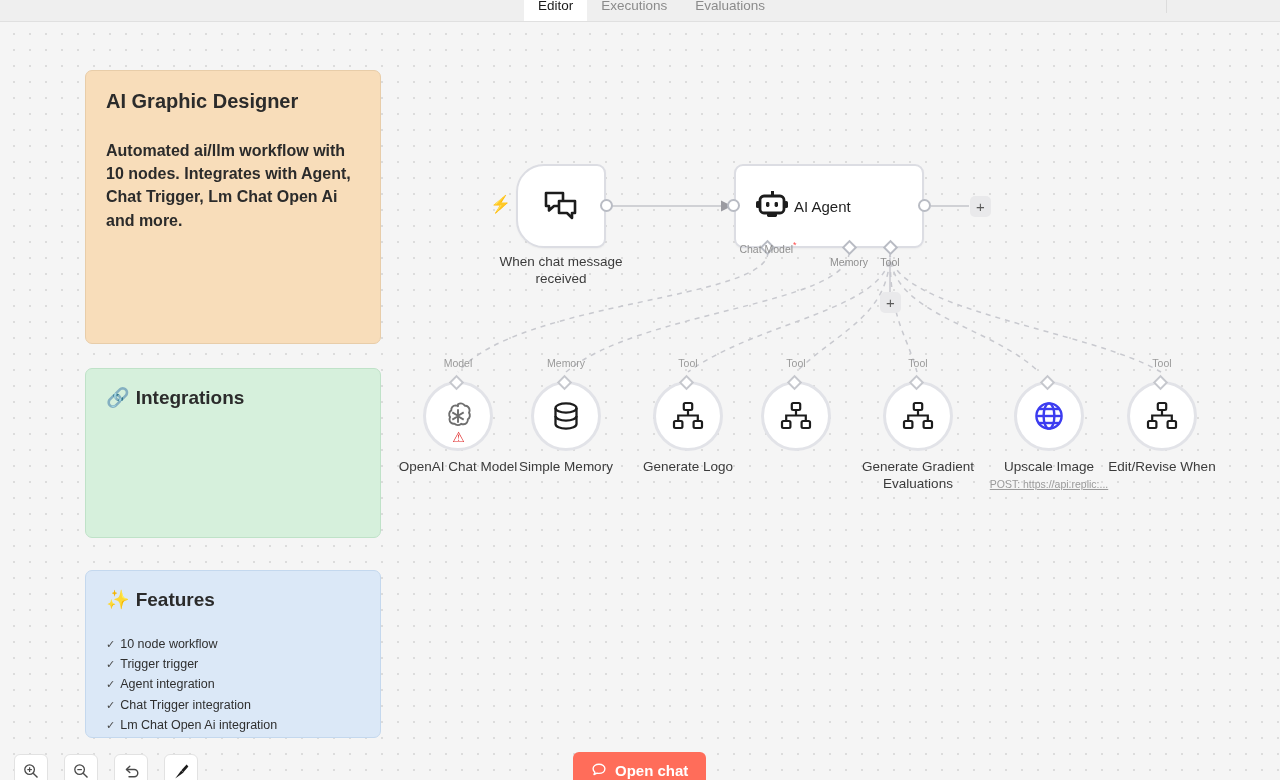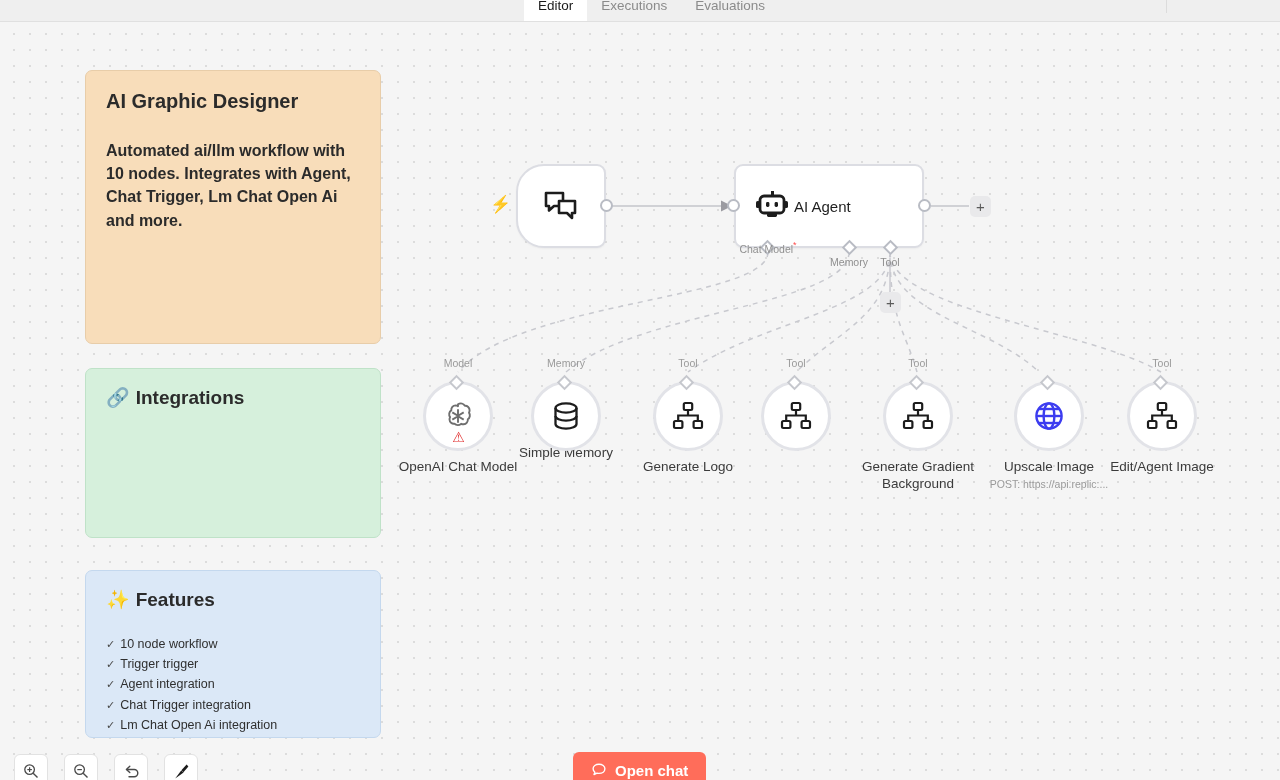--- a/index.html
+++ b/index.html
@@ -84,20 +84,21 @@
   .trigger-box { border-radius: 28px 9px 9px 28px; }
   .node-label {
     position: absolute; left: 50%; transform: translateX(-50%);
     text-align: center; font-size: 13.5px; color: #3b3b3b;
     line-height: 1.25; white-space: nowrap;
   }
   .node-sublabel {
     position: absolute; left: 50%; transform: translateX(-50%);
     text-align: center; font-size: 10.5px; color: #9a9a9a;
     white-space: nowrap;
+    text-decoration: underline;
   }
   .agent-name { font-size: 15px; color: #1f1f1f; margin-left: 6px; }
 
   .bolt { position: absolute; font-size: 17px; color: #ff6d5a; line-height: 1; }
 
   .dot-port {
     position: absolute; width: 13px; height: 13px;
     border: 2px solid #b9bcc4; border-radius: 50%; background: #fff;
   }
   .diamond {
@@ -234,20 +235,24 @@
 
   <div class="node" style="left:516px; top:164px;">
     <div class="bolt" style="left:-26px; top:32px;">⚡</div>
     <div class="node-box trigger-box" style="width:90px; height:84px; justify-content:center;">
       <svg width="36" height="32" viewBox="0 0 36 32">
         <path d="M3 3h17v13H11l-5 4.5V16H3z" fill="none" stroke="#1c1c1c" stroke-width="2.6" stroke-linejoin="round"></path>
         <path d="M16 11h16v12h-3v5l-5-5h-8z" fill="#fff" stroke="#1c1c1c" stroke-width="2.6" stroke-linejoin="round"></path>
       </svg>
     </div>
     <div class="dot-port" style="left:84px; top:35px;"></div>
+    <div class="node-label" style="top:90px;">
+      <span>When chat message</span><br>
+      <span>received</span>
+    </div>
   </div>
 
   <div class="node" style="left:734px; top:164px;">
     <div class="node-box" style="width:190px; height:84px; padding-left:20px;">
       <svg width="32" height="30" viewBox="0 0 32 30">
         <rect x="15" y="0" width="3" height="5" fill="#1c1c1c"></rect>
         <rect x="4" y="5" width="24" height="17" rx="4" fill="none" stroke="#1c1c1c" stroke-width="2.8"></rect>
         <rect x="0" y="10" width="4" height="7" rx="1.6" fill="#1c1c1c"></rect>
         <rect x="28" y="10" width="4" height="7" rx="1.6" fill="#1c1c1c"></rect>
         <rect x="10" y="11" width="3.4" height="5" rx="1.4" fill="#1c1c1c"></rect>
@@ -294,21 +299,21 @@
           <svg width="30" height="32" viewBox="0 0 30 32">
             <g fill="none" stroke="#1c1c1c" stroke-width="2.3">
               <ellipse cx="15" cy="8" rx="10.5" ry="4.6"></ellipse>
               <path d="M4.5 8v16c0 2.5 4.7 4.6 10.5 4.6S25.5 26.5 25.5 24V8"></path>
               <path d="M4.5 16c0 2.5 4.7 4.6 10.5 4.6S25.5 18.5 25.5 16"></path>
             </g>
           </svg>
           <div class="sub-diamond"></div>
         </div>
         <div class="sub-type">Memory</div>
-        <div class="node-label" style="top: 64px; white-space: normal; width: 124px;">Simple Memory</div>
+        <div class="node-label" style="top: 78px; white-space: normal; width: 124px;">Simple Memory</div>
       </div>
       <div style="position: absolute; left: 653px; top: 381px; width: 70px; height: 70px; z-index: 10;">
         <div class="subnode" style="left: 0px; top: 0px;">
           <svg width="32" height="30" viewBox="0 0 32 30">
             <g fill="none" stroke="#1c1c1c" stroke-width="2.2">
               <rect x="11.8" y="2" width="8.4" height="7" rx="1.4"></rect>
               <rect x="2" y="20" width="8.4" height="7" rx="1.4"></rect>
               <rect x="21.6" y="20" width="8.4" height="7" rx="1.4"></rect>
               <path d="M16 9v5.5M6.2 20v-5.5h19.6V20"></path>
             </g>
@@ -338,21 +343,21 @@
             <g fill="none" stroke="#1c1c1c" stroke-width="2.2">
               <rect x="11.8" y="2" width="8.4" height="7" rx="1.4"></rect>
               <rect x="2" y="20" width="8.4" height="7" rx="1.4"></rect>
               <rect x="21.6" y="20" width="8.4" height="7" rx="1.4"></rect>
               <path d="M16 9v5.5M6.2 20v-5.5h19.6V20"></path>
             </g>
           </svg>
           <div class="sub-diamond"></div>
         </div>
         <div class="sub-type">Tool</div>
-        <div class="node-label" style="top: 78px; white-space: normal; width: 124px;">Generate Gradient Background</div>
+        <div class="node-label" style="top: 78px; white-space: normal; width: 124px;">Generate Gradient Evaluations</div>
       </div>
       <div style="position: absolute; left: 1014px; top: 381px; width: 70px; height: 70px; z-index: 10;">
         <div class="subnode" style="left: 0px; top: 0px;">
           <svg width="32" height="32" viewBox="0 0 32 32">
             <g fill="none" stroke="#3c3cf0" stroke-width="2.4">
               <circle cx="16" cy="16" r="12.6"></circle>
               <ellipse cx="16" cy="16" rx="5.4" ry="12.6"></ellipse>
               <line x1="3.4" y1="16" x2="28.6" y2="16"></line>
               <line x1="5.6" y1="9" x2="26.4" y2="9"></line>
               <line x1="5.6" y1="23" x2="26.4" y2="23"></line>
@@ -369,21 +374,21 @@
             <g fill="none" stroke="#1c1c1c" stroke-width="2.2">
               <rect x="11.8" y="2" width="8.4" height="7" rx="1.4"></rect>
               <rect x="2" y="20" width="8.4" height="7" rx="1.4"></rect>
               <rect x="21.6" y="20" width="8.4" height="7" rx="1.4"></rect>
               <path d="M16 9v5.5M6.2 20v-5.5h19.6V20"></path>
             </g>
           </svg>
           <div class="sub-diamond"></div>
         </div>
         <div class="sub-type">Tool</div>
-        <div class="node-label" style="top: 78px; white-space: normal; width: 124px;">Edit/Agent Image</div>
+        <div class="node-label" style="top: 78px; white-space: normal; width: 124px;">Edit/Revise When</div>
       </div>
     </div>
 
   <div class="toolbar">
     <div class="tbtn">
       <svg width="16" height="16" viewBox="0 0 16 16">
         <circle cx="6.6" cy="6.6" r="4.8" fill="none" stroke="#4a4a4a" stroke-width="1.3"></circle>
         <line x1="10.2" y1="10.2" x2="14.5" y2="14.5" stroke="#4a4a4a" stroke-width="1.4"></line>
         <line x1="4.3" y1="6.6" x2="8.9" y2="6.6" stroke="#4a4a4a" stroke-width="1.2"></line>
         <line x1="6.6" y1="4.3" x2="6.6" y2="8.9" stroke="#4a4a4a" stroke-width="1.2"></line>

